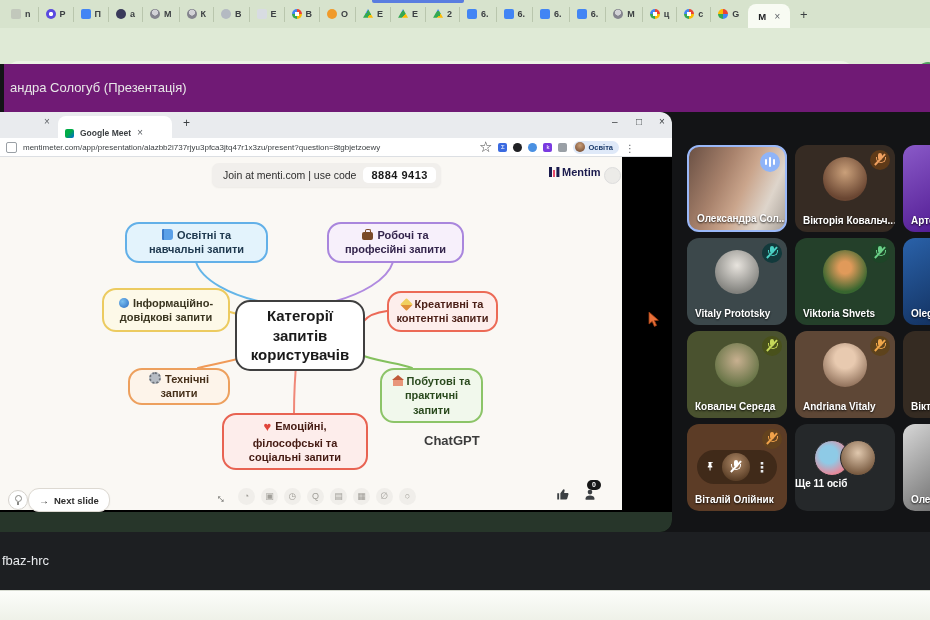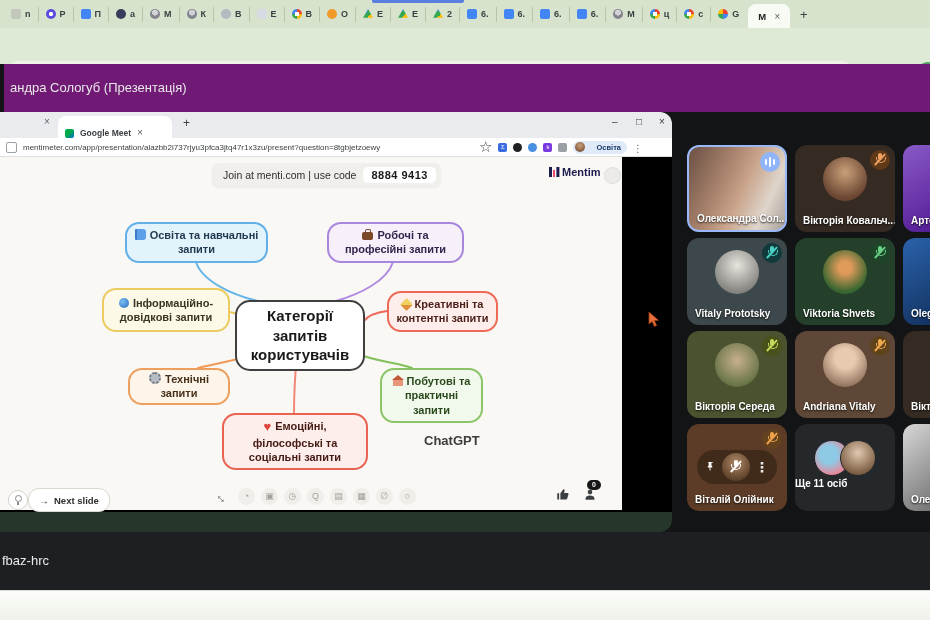--- a/index.html
+++ b/index.html
@@ -51,21 +51,21 @@
   .fv-meet{width:9px;height:9px;border-radius:2px;background:linear-gradient(135deg,#00ac47 45%,#0066da)}
   #burl{left:0;top:26px;width:672px;height:19px;background:#fff;border-bottom:1px solid #dcdfe3;display:flex;align-items:center;gap:6px;padding:0 6px;box-sizing:border-box}
   #siteico{width:9px;height:9px;border:1.5px solid #9aa0a6;border-radius:2px}
   #surl{font-size:8px;color:#3c4043;white-space:nowrap;width:450px;overflow:hidden}
   .exti{width:9px;height:9px;border-radius:2px;font-size:6px;color:#fff;text-align:center;line-height:9px}
   .x-sigma{background:#3a6ae0}.x-sigma::before{content:'Σ'}
   .x-dark{background:#202124;border-radius:50%}
   .x-blue{background:#4a90e2;border-radius:50%}
   .x-kami{background:#7a3ae0}.x-kami::before{content:'k'}
   .x-puz{background:#9aa0a6}
-  #schip{display:flex;align-items:center;gap:11px;background:#dfe9f8;border-radius:8px;height:13px;padding:0 6px 0 2px;font-size:7.5px;color:#1a3a6a}
+  #schip{display:flex;align-items:center;gap:3px;background:#dfe9f8;border-radius:8px;height:13px;padding:0 6px 0 2px;font-size:7.5px;color:#1a3a6a}
   #schip i{width:10px;height:10px;border-radius:50%;background:radial-gradient(circle at 50% 35%,#caa07a,#6a4028)}
   .vdots::before{content:'⋮';font-size:10px;color:#5f6368}
   
   #slide{left:0;top:45px;width:622px;height:353px;background:#faf8f4}
   #blackbar{left:622px;top:45px;width:50px;height:353px;background:#000}
   #joinchip{left:212px;top:6px;height:24px;border-radius:7px;background:#f1efec;display:flex;align-items:center;gap:7px;padding:0 5px 0 11px;font-size:10.5px;color:#2d2d2d;box-shadow:0 1px 2px rgba(0,0,0,.06)}
   #joincode{background:#fff;border-radius:5px;padding:2px 8px;font-weight:700;font-size:11px;letter-spacing:.5px;color:#1a1a1a}
   #brand{left:549px;top:9px;display:flex;align-items:center;gap:3px;font-size:11px;font-weight:700;color:#1b1b4d}
   .mlogo{width:10px;height:10px;position:relative}
   .mlogo::before{content:'';position:absolute;left:0;top:0;width:2.6px;height:10px;background:#1b1b4d;box-shadow:7.4px 0 0 #1b1b4d}
@@ -316,21 +316,21 @@
           <path d="M196,105 C202,124 232,138 258,144" stroke="#64b5e8" stroke-width="2" fill="none" stroke-linecap="round"></path>
           <path d="M393,105 C387,124 360,137 336,144" stroke="#b08ae0" stroke-width="2" fill="none" stroke-linecap="round"></path>
           <path d="M230,155 C247,159 249,165 237,167" stroke="#ecc95e" stroke-width="2" fill="none" stroke-linecap="round"></path>
           <path d="M387,154 C372,156 367,160 364,164" stroke="#ec6a58" stroke-width="2" fill="none" stroke-linecap="round"></path>
           <path d="M256,197 C230,205 213,207 198,211" stroke="#f09a58" stroke-width="2" fill="none" stroke-linecap="round"></path>
           <path d="M297,197 C295,218 294,236 294,256" stroke="#f08878" stroke-width="2" fill="none" stroke-linecap="round"></path>
           <path d="M352,195 C380,206 396,205 412,211" stroke="#84c05e" stroke-width="2" fill="none" stroke-linecap="round"></path>
         </svg>
 
         <div class="node n-blue" style="left:125px;top:65px;width:143px;min-height:40px">
-          <div><span class="nico i-book"></span><span class="tx">Освіта та навчальні запити</span></div>
+          <div><span class="nico i-book"></span><span class="tx">Освітні та навчальні запити</span></div>
         </div>
         <div class="node n-purple" style="left:327px;top:65px;width:137px;min-height:40px">
           <div><span class="nico i-brief"></span><span class="tx">Робочі та професійні запити</span></div>
         </div>
         <div class="node n-yellow" style="left:102px;top:131px;width:128px;min-height:44px">
           <div><span class="nico i-globe"></span><span class="tx">Інформаційно-довідкові запити</span></div>
         </div>
         <div class="node n-red" style="left:387px;top:134px;width:111px;min-height:36px">
           <div><span class="nico i-pencil"></span><span class="tx">Креативні та контентні запити</span></div>
         </div>
@@ -444,21 +444,21 @@
 
     <div class="tile t7 abs" style="left:687px;top:219px">
       <span class="avatar av7 abs"></span>
       <span class="mute-badge abs" style="--bb:#49511b;--ic:#c6d85a">
           <span class="mico">
             <i class="mb"></i>
             <i class="mu"></i>
             <i class="mx"></i>
           </span>
         </span>
-      <span class="pname abs">Вікторія Середа</span>
+      <span class="pname abs">Ковальч Середа</span>
     </div>
     <div class="tile t8 abs" style="left:795px;top:219px">
       <span class="avatar av8 abs"></span>
       <span class="mute-badge abs" style="--bb:#5e431c;--ic:#f0a84a">
           <span class="mico">
             <i class="mb"></i>
             <i class="mu"></i>
             <i class="mx"></i>
           </span>
         </span>

